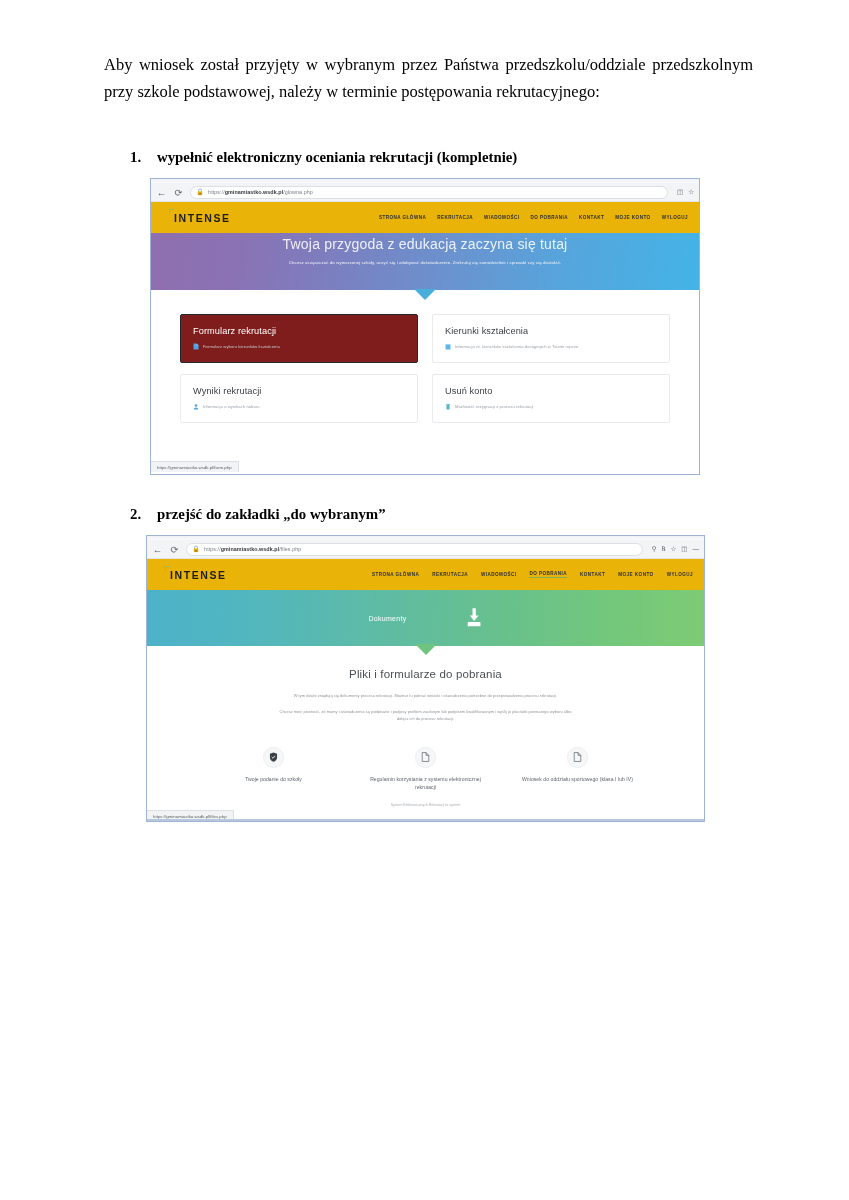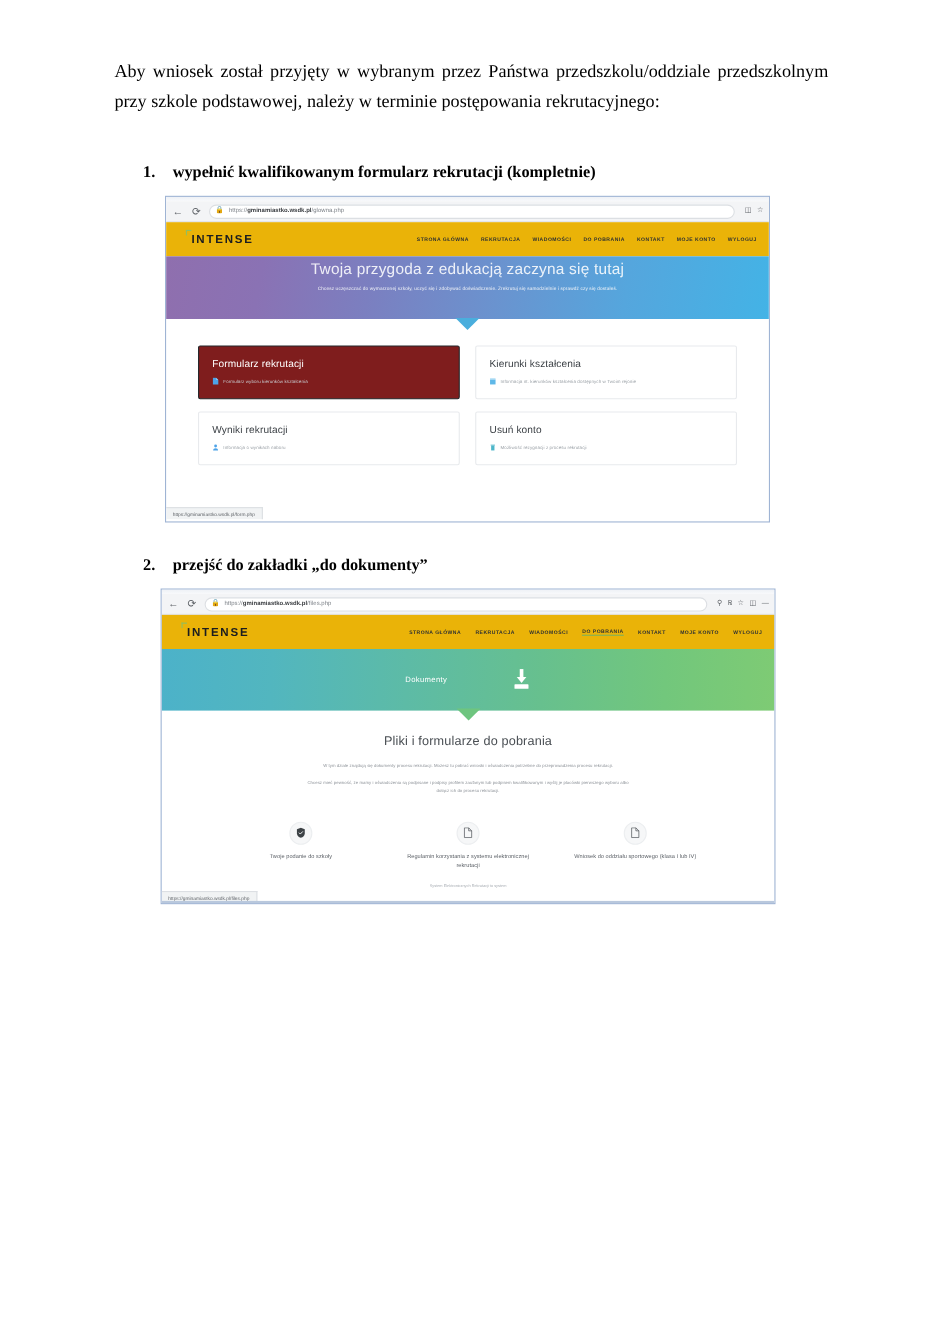--- a/index.html
+++ b/index.html
@@ -355,21 +355,21 @@
 
 <div class="page">
 
 
   <div class="doc-para">Aby wniosek został przyjęty w wybranym przez Państwa przedszkolu/oddziale przedszkolnym przy szkole podstawowej, należy w terminie postępowania rekrutacyjnego:</div>
 
   <div class="spacer-1"></div>
 
   <div class="list-item">
     <span class="list-num">1.</span>
-    <span class="list-text">wypełnić kwalifikowanym formularz rekrutacji (kompletnie)</span>
+    <span class="list-text">wypełnić elektroniczny oceniania rekrutacji (kompletnie)</span>
   </div>
 
   <div class="shot shot-1">
     <div class="shot-top-noise"></div>
 
     <div class="chrome">
       <span class="chrome-btn">←</span>
       <span class="chrome-btn">⟳</span>
       <div class="omnibox">
         <span class="lock">🔒</span>
@@ -452,21 +452,21 @@
 
     <div class="statusbar">
       <span>https://gminamiastko.wsdk.pl/form.php</span>
     </div>
   </div>
 
   <div class="spacer-2"></div>
 
   <div class="list-item">
     <span class="list-num">2.</span>
-    <span class="list-text">przejść do zakładki „do dokumenty”</span>
+    <span class="list-text">przejść do zakładki „do wybranym”</span>
   </div>
 
   <div class="shot shot-2">
     <div class="shot-top-noise"></div>
 
     <div class="chrome">
       <span class="chrome-btn">←</span>
       <span class="chrome-btn">⟳</span>
       <div class="omnibox">
         <span class="lock">🔒</span>

